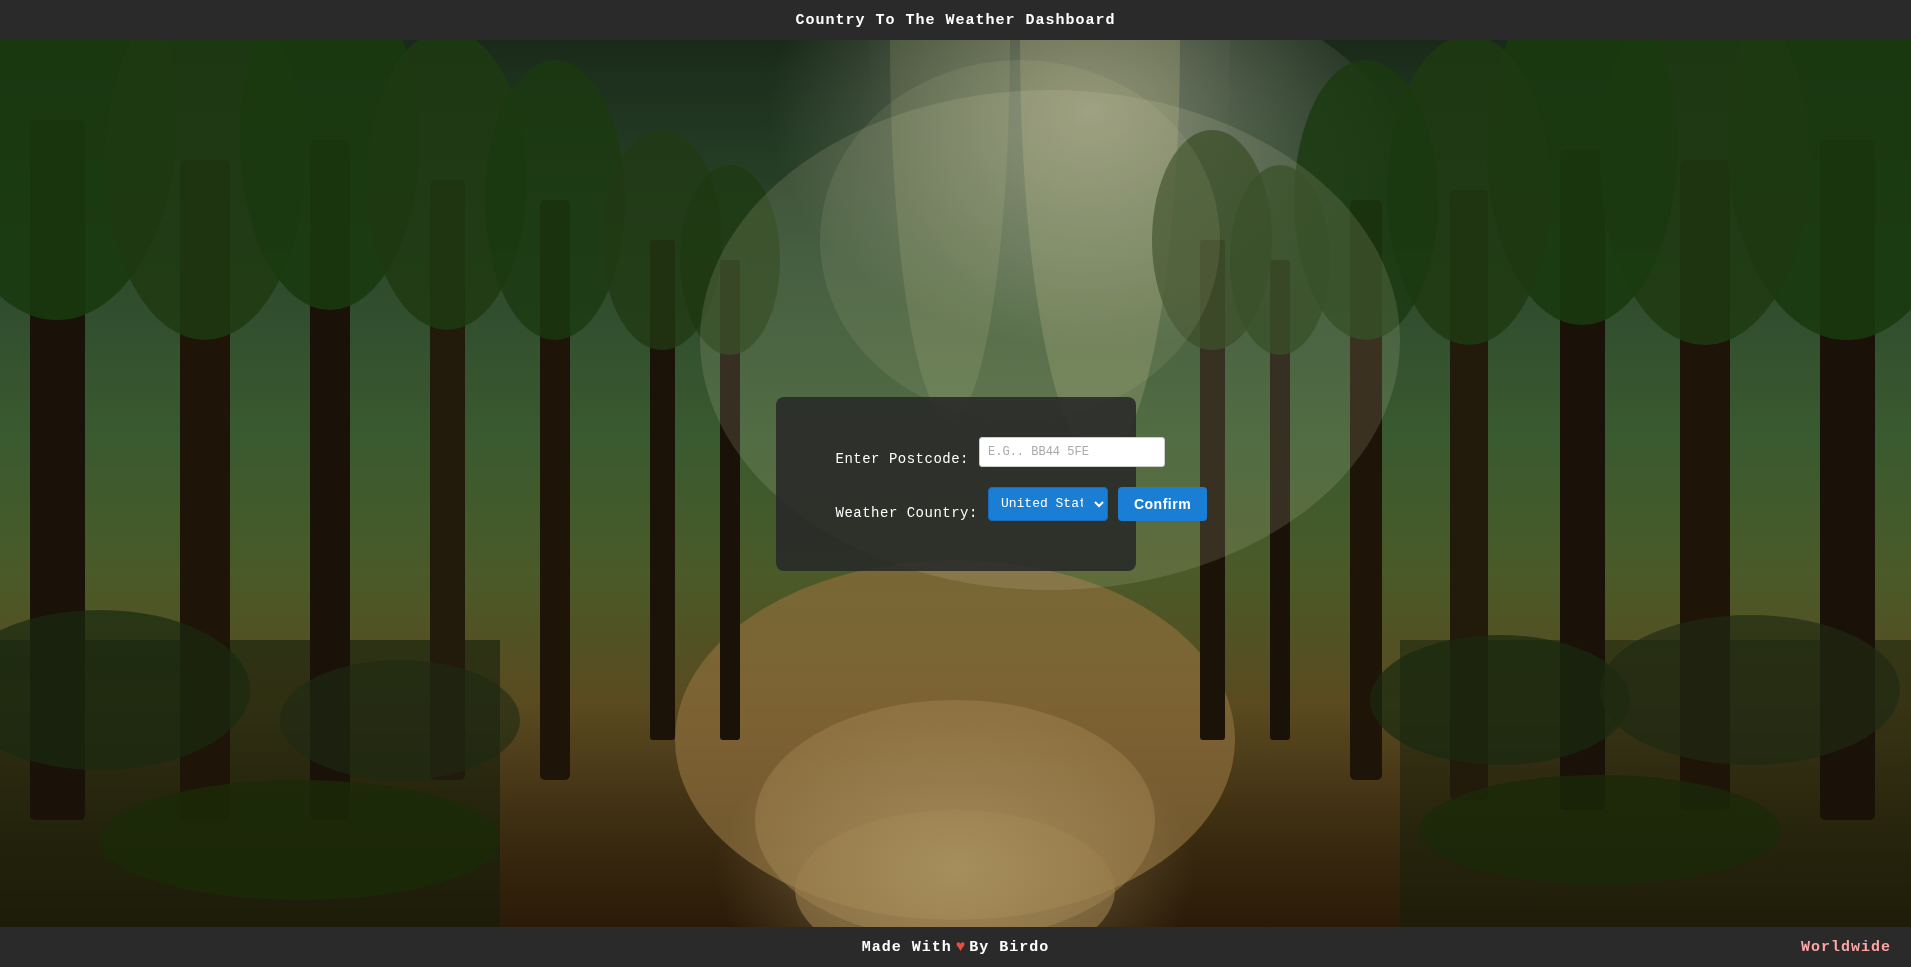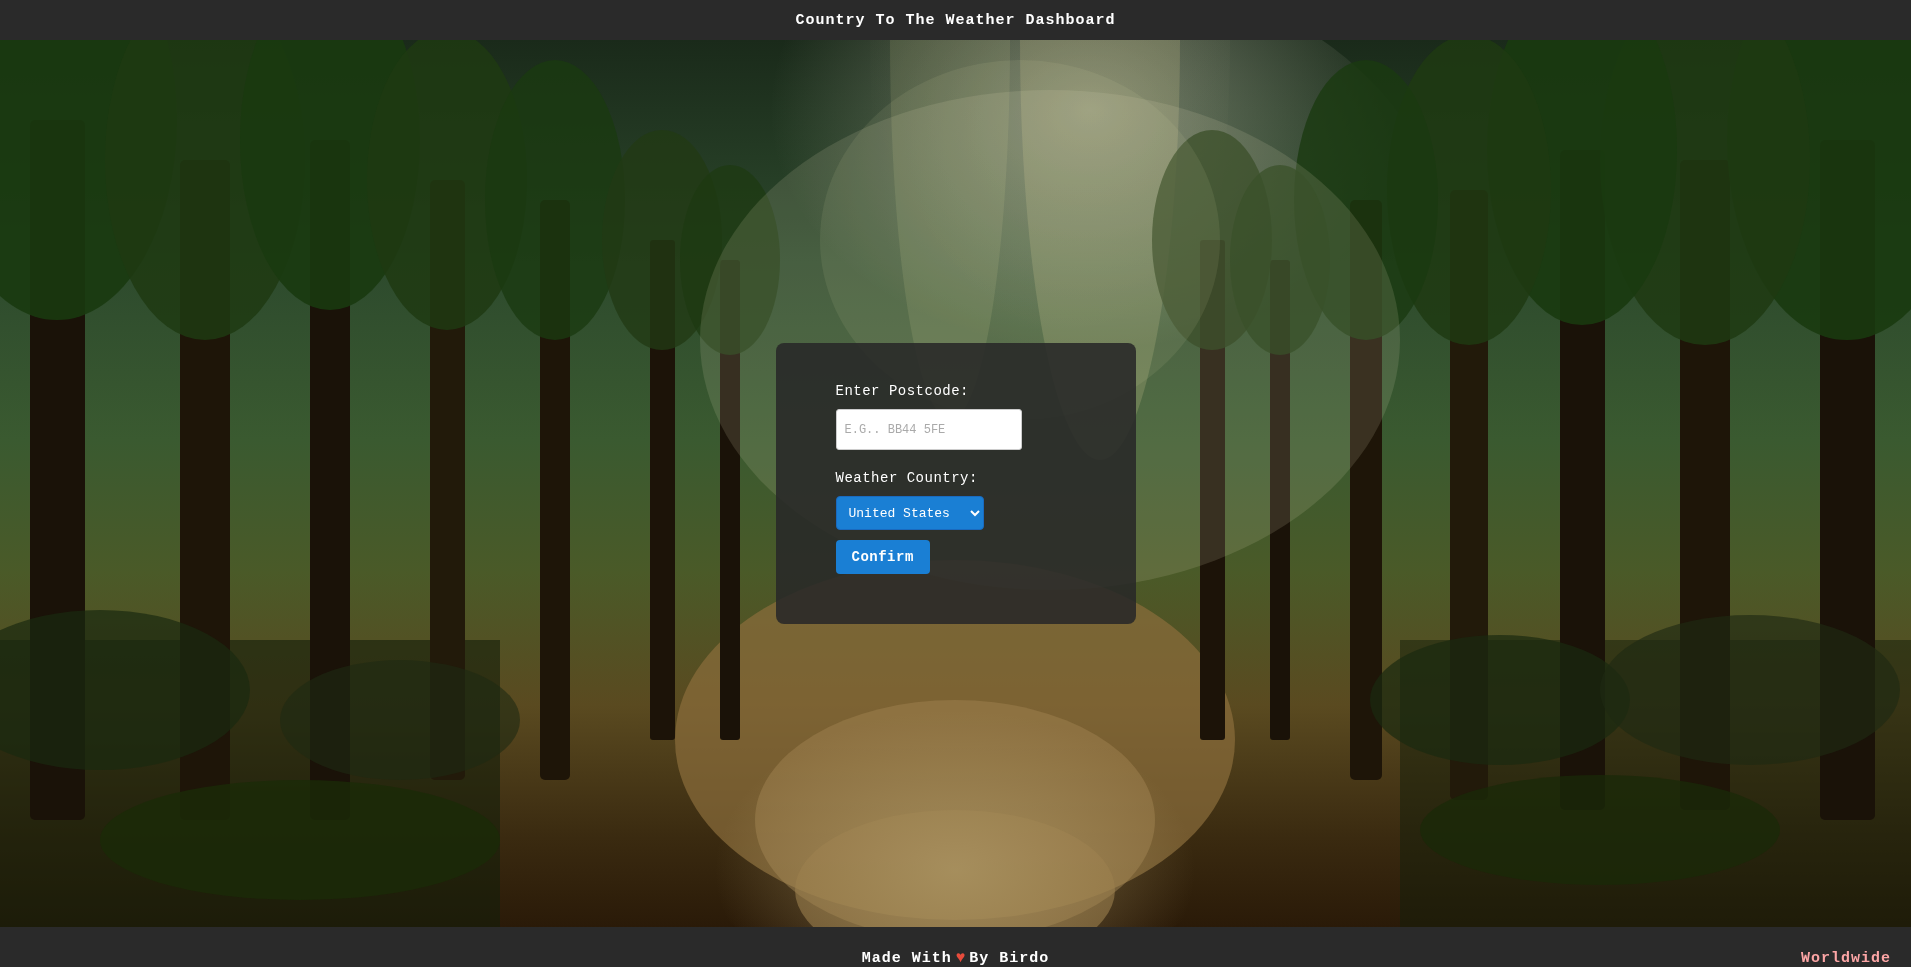--- a/index.html
+++ b/index.html
@@ -71,24 +71,23 @@
       color: #ffffff;
       font-size: 26px;
       font-family: 'Courier New', Courier, monospace;
       font-weight: bold;
       letter-spacing: 2px;
       margin-bottom: 10px;
     }
 
     .form-row {
       display: flex;
-      align-items: flex-start;
+      align-items: flex-end;
       gap: 10px;
       width: 100%;
-      flex-direction: column;
     }
 
     .form-label {
       color: #ffffff;
       font-family: 'Courier New', Courier, monospace;
       font-size: 14px;
       white-space: nowrap;
       letter-spacing: 0.5px;
     }
 
@@ -125,21 +124,21 @@
     }
 
     .country-select option {
       background-color: #fff;
       color: #333;
     }
 
     .confirm-button {
       height: 34px;
       padding: 4px 16px;
-      font-family: Liberation Mono, monospace;
+      font-family: Liberation Sans, sans-serif;
       font-size: 14px;
       font-weight: bold;
       background-color: #1a7fd4;
       color: #ffffff;
       border: none;
       border-radius: 4px;
       cursor: pointer;
       letter-spacing: 0.5px;
     }
 
@@ -314,21 +313,21 @@
         <option value="China">China</option>
         <option value="India">India</option>
         <option value="Brazil">Brazil</option>
       </select>
       <button class="confirm-button">Confirm</button>
     </div>
   </div>
 
 </div>
 
-<div class="footer-bar" style="position:relative;align-items:flex-end;">
+<div class="footer-bar" style="position:relative;">
   <div class="footer-left-spacer"></div>
   <div class="footer-center">
     <span class="footer-text">Made With</span>
     <span class="footer-heart">♥</span>
     <span class="footer-text">By Birdo</span>
   </div>
   <span class="footer-right">Worldwide</span>
 </div>
 
 </body></html>

